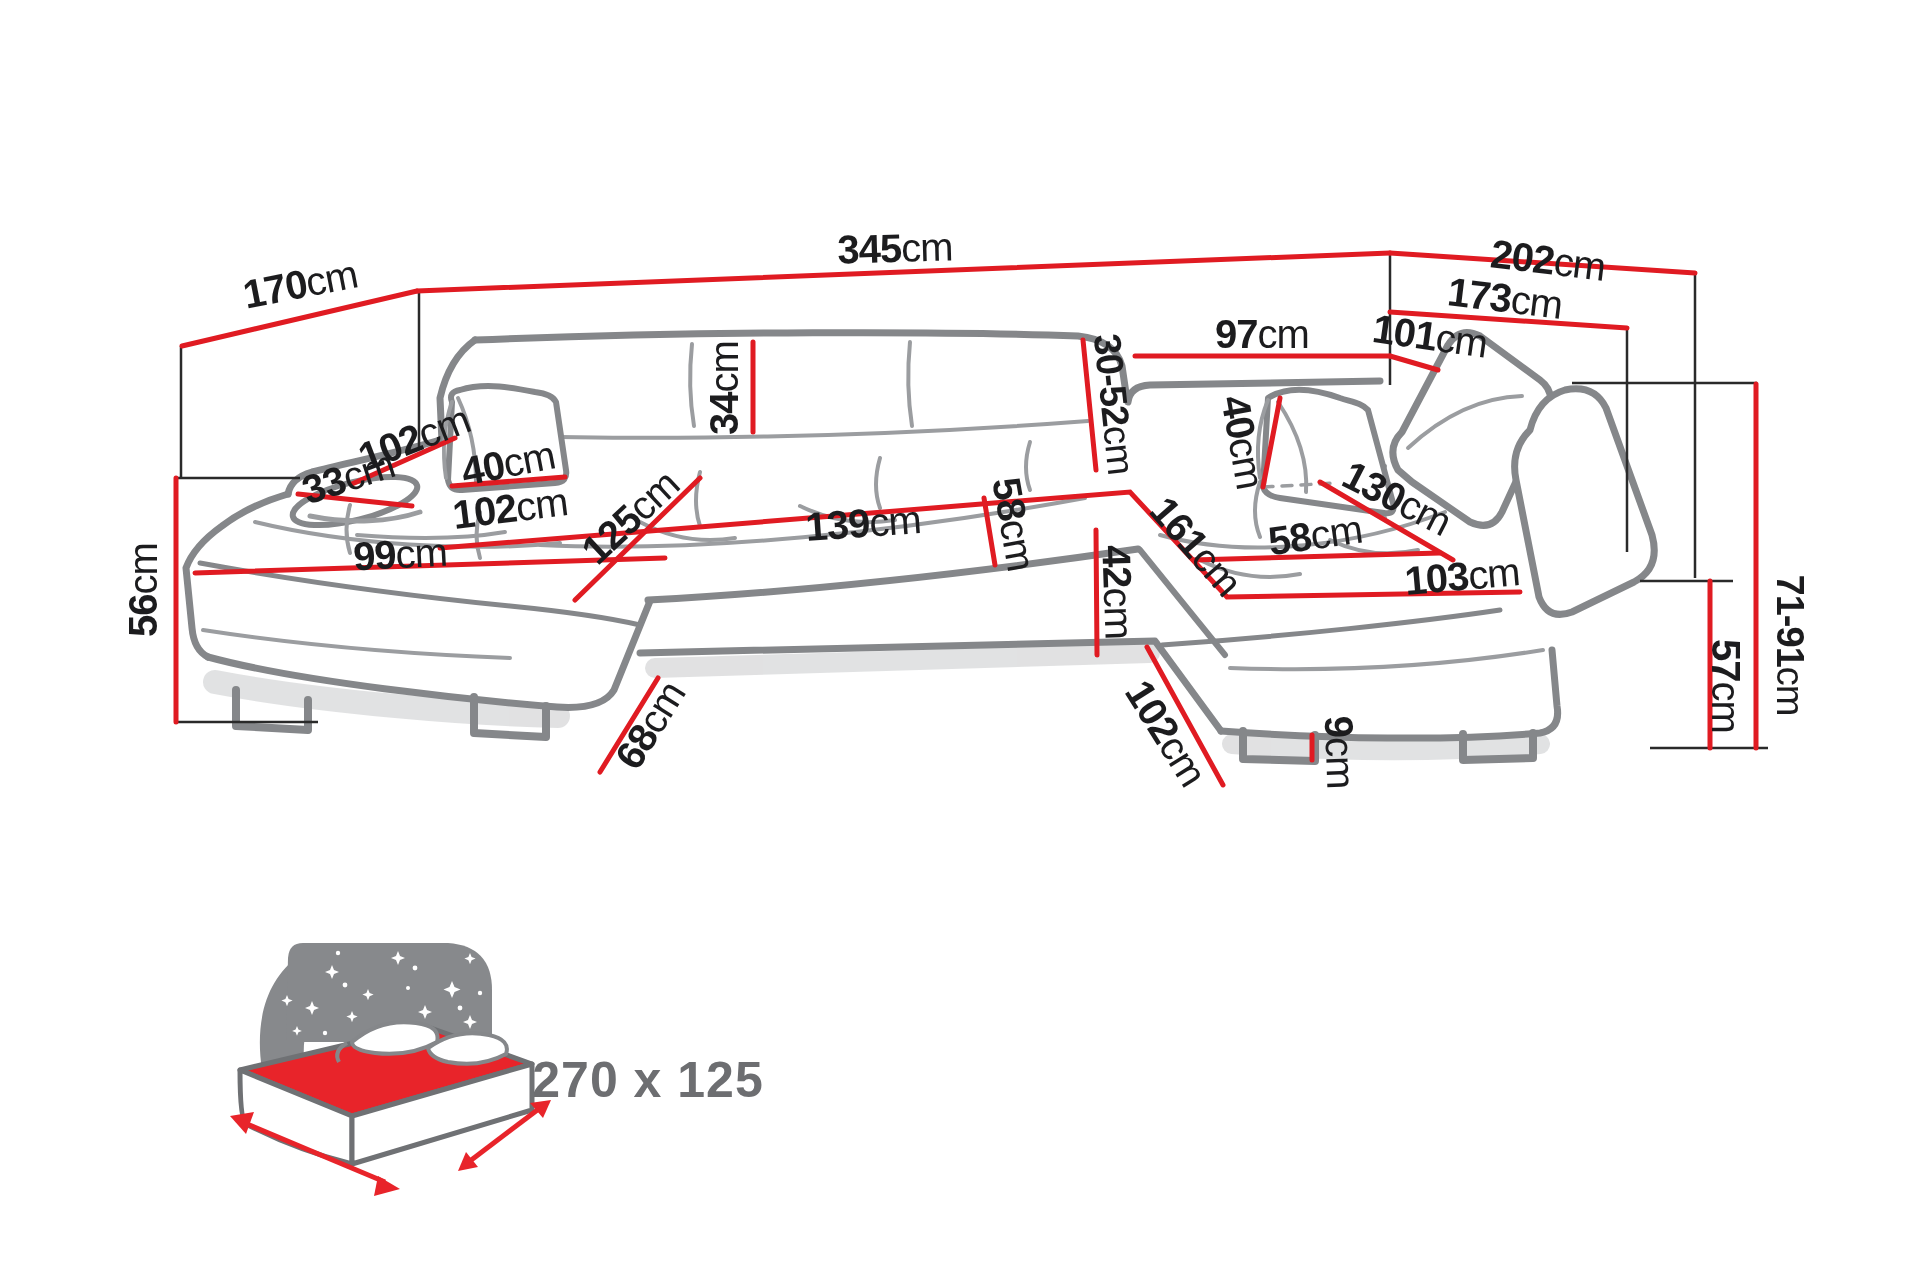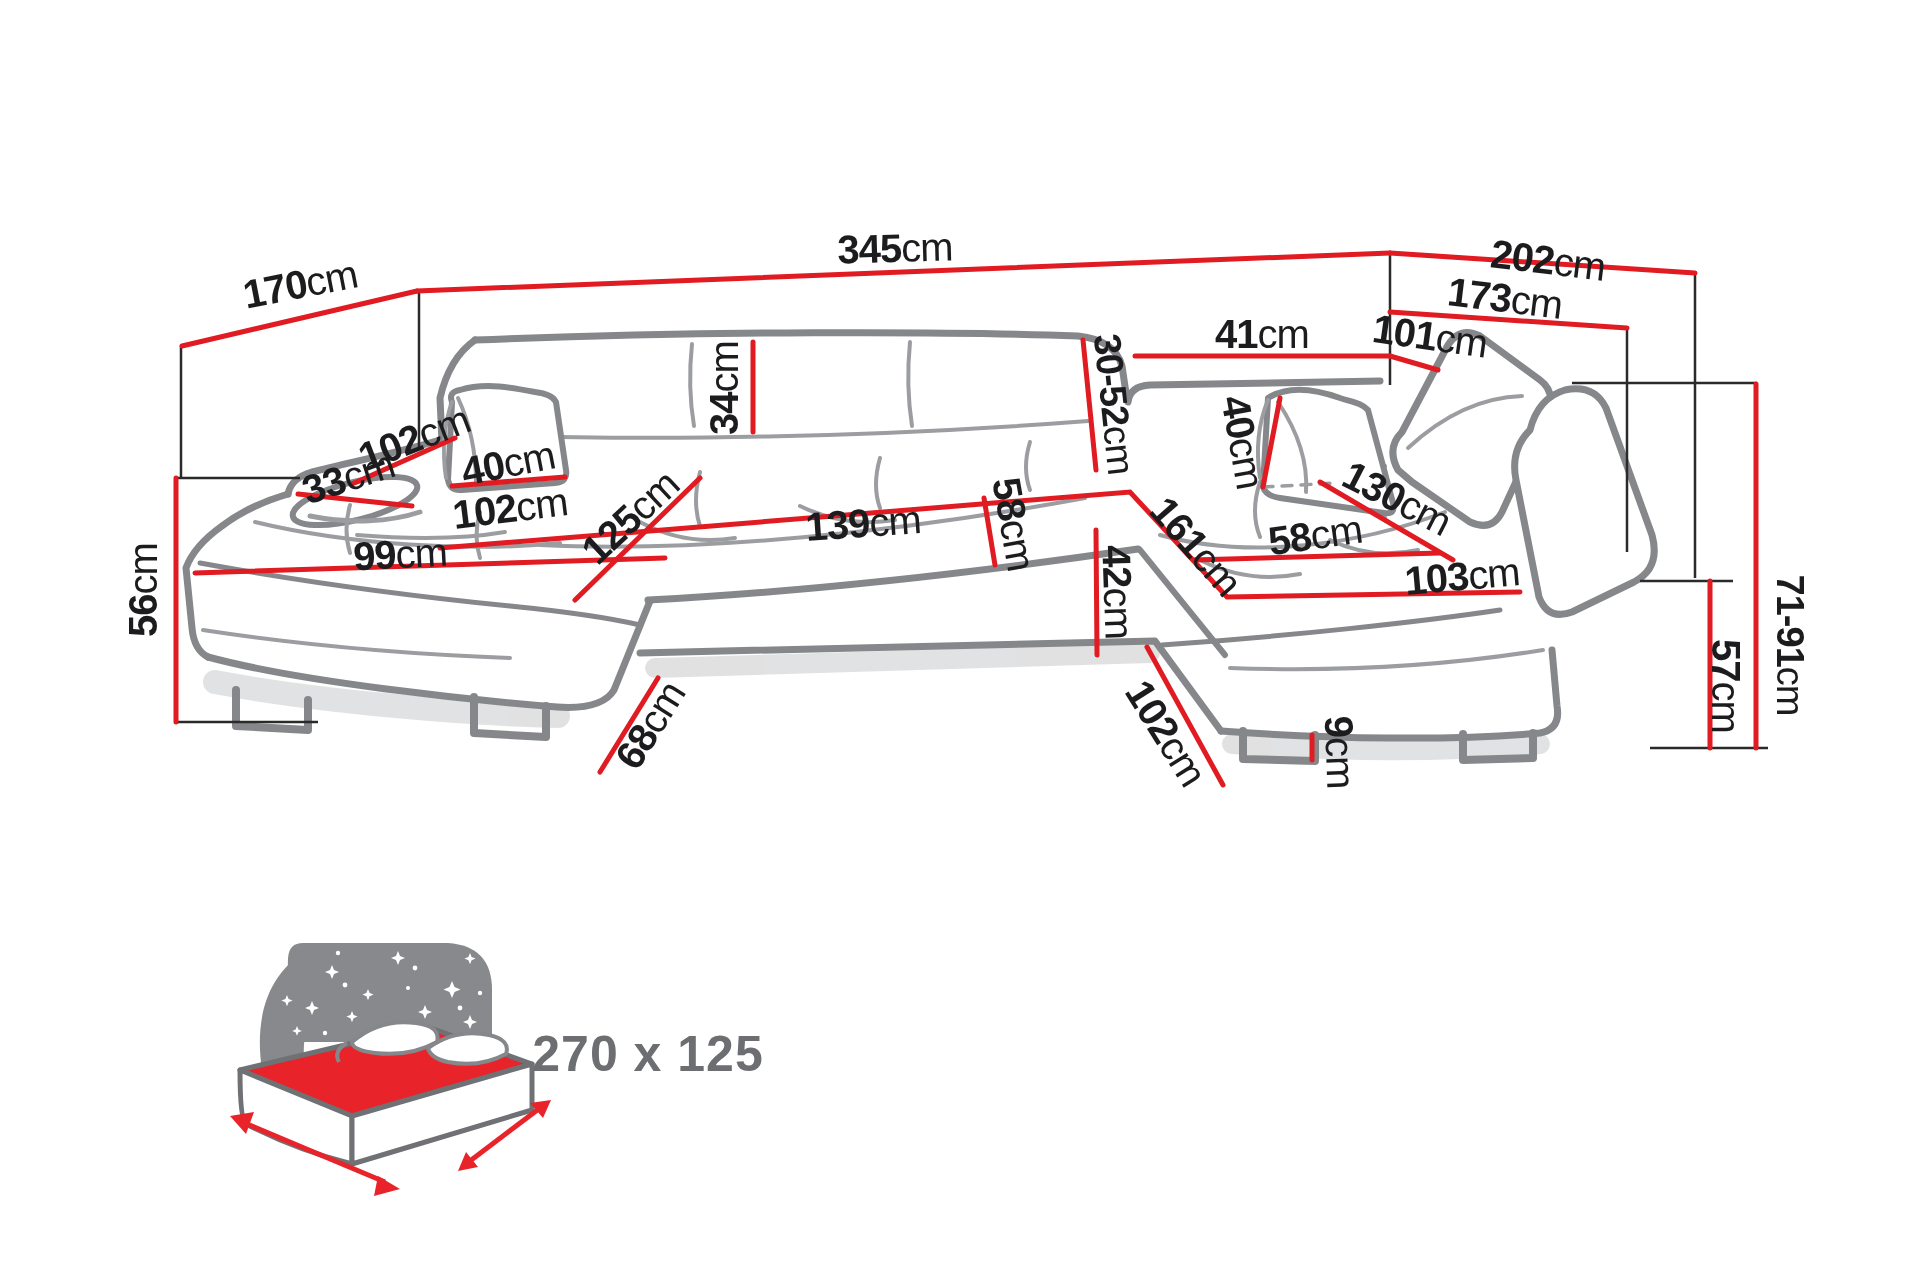--- a/index.html
+++ b/index.html
@@ -192,21 +192,21 @@
       <path d="M458,1171 L478,1167 L466,1152 Z" stroke="none"></path>
     </g>
   </g>
 </svg>
 
 <div class="labels">
   <div class="dim" style="left:300px;top:284px;--r:-11deg"><b>170</b><span>cm</span></div>
   <div class="dim" style="left:895px;top:248px;--r:-1.5deg"><b>345</b><span>cm</span></div>
   <div class="dim" style="left:1548px;top:260px;--r:7deg"><b>202</b><span>cm</span></div>
   <div class="dim" style="left:1505px;top:298px;--r:7deg"><b>173</b><span>cm</span></div>
-  <div class="dim" style="left:1262px;top:334px;--r:0deg"><b>41</b><span>cm</span></div>
+  <div class="dim" style="left:1262px;top:334px;--r:0deg"><b>97</b><span>cm</span></div>
   <div class="dim" style="left:1430px;top:336px;--r:8deg"><b>101</b><span>cm</span></div>
   <div class="dim" style="left:724px;top:388px;--r:-90deg"><b>34</b><span>cm</span></div>
   <div class="dim small" style="left:1114px;top:404px;--r:84deg"><b>30-52</b><span>cm</span></div>
   <div class="dim" style="left:414px;top:438px;--r:-21deg"><b>102</b><span>cm</span></div>
   <div class="dim" style="left:348px;top:477px;--r:-18deg"><b>33</b><span>cm</span></div>
   <div class="dim" style="left:508px;top:463px;--r:-11deg"><b>40</b><span>cm</span></div>
   <div class="dim" style="left:510px;top:508px;--r:-7deg"><b>102</b><span>cm</span></div>
   <div class="dim" style="left:863px;top:523px;--r:-4deg"><b>139</b><span>cm</span></div>
   <div class="dim" style="left:400px;top:554px;--r:-3deg"><b>99</b><span>cm</span></div>
   <div class="dim" style="left:630px;top:517px;--r:-43deg"><b>125</b><span>cm</span></div>
@@ -217,16 +217,16 @@
   <div class="dim" style="left:1315px;top:535px;--r:-8deg"><b>58</b><span>cm</span></div>
   <div class="dim" style="left:1243px;top:442px;--r:80deg"><b>40</b><span>cm</span></div>
   <div class="dim" style="left:1397px;top:498px;--r:27deg"><b>130</b><span>cm</span></div>
   <div class="dim" style="left:1462px;top:576px;--r:-5deg"><b>103</b><span>cm</span></div>
   <div class="dim small" style="left:1790px;top:645px;--r:90deg"><b>71-91</b><span>cm</span></div>
   <div class="dim" style="left:1726px;top:686px;--r:90deg"><b>57</b><span>cm</span></div>
   <div class="dim" style="left:650px;top:725px;--r:-58deg"><b>68</b><span>cm</span></div>
   <div class="dim" style="left:1166px;top:733px;--r:58deg"><b>102</b><span>cm</span></div>
   <div class="dim" style="left:1340px;top:752px;--r:88deg"><b>9</b><span>cm</span></div>
 
-  <div class="bedsize" style="left:648px;top:1054px">270 x 125</div>
+  <div class="bedsize" style="left:648px;top:1080px">270 x 125</div>
 </div>
 
 </div>
 
 </body></html>

